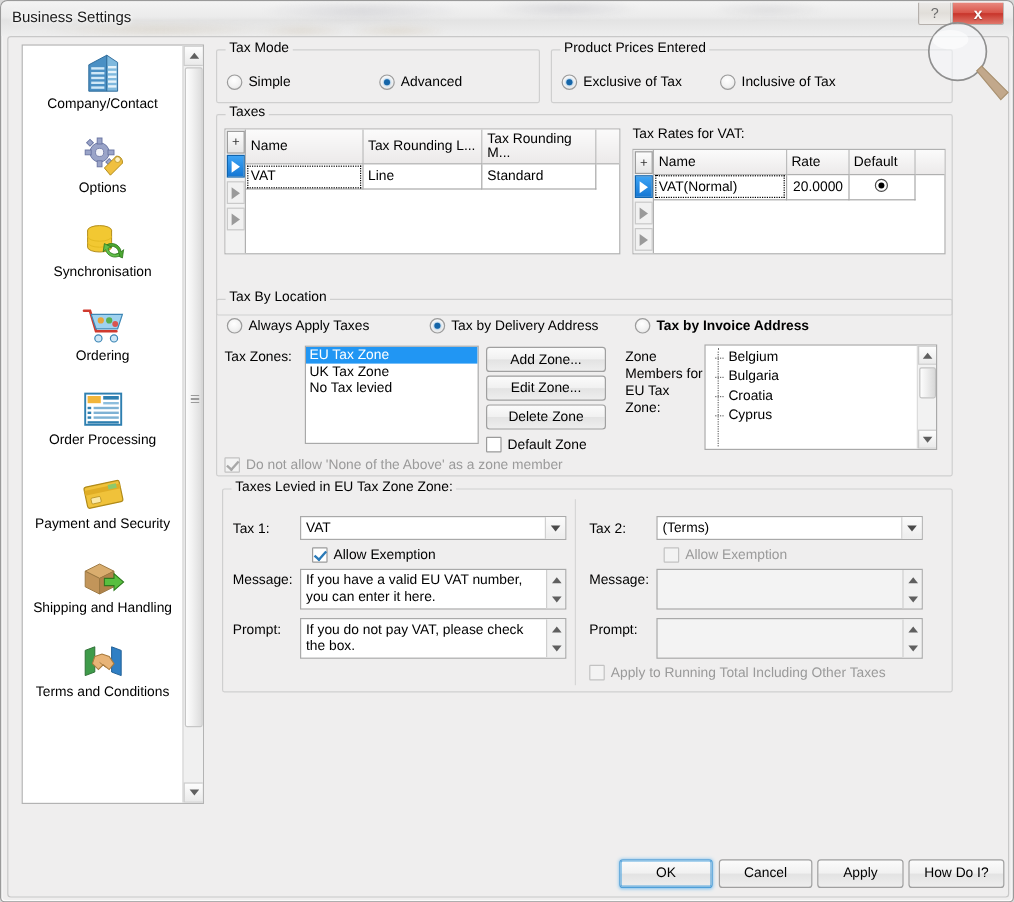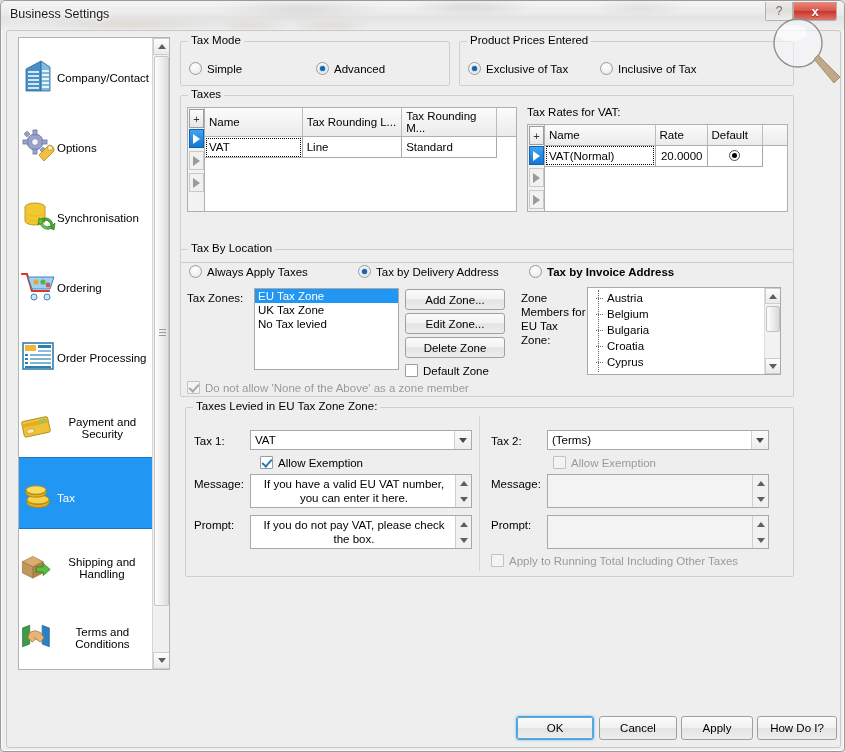--- a/index.html
+++ b/index.html
@@ -80,21 +80,21 @@
 
   
   #sidebar {
     position:absolute; left: 11px; top: 6px; width: 152px; height: 633px;
     background:#fff; border:1px solid #b3b3b3;
     overflow:hidden;
   }
   #nav-list { position:absolute; left:0; top:0; width:133px; }
   .nav-item {
     position:relative; width:133px; height:70px;
-    display:flex; align-items:center; justify-content:flex-start;
+    display:flex; flex-direction:column; align-items:center; justify-content:flex-start;
     padding-top:6px; cursor:default;
   }
   .nav-item .nav-label { font-size:11.5px; color:#000; margin-top:3px; text-align:center; }
   .nav-item.selected { background:#2196f3; outline:1px solid #1878c8; }
   .nav-item.selected .nav-label { color:#fff; }
   .nav-icon { width:38px; height:34px; display:block; }
 
   
   #side-scroll {
     position:absolute; right:0; top:0; width:17px; height:631px;
@@ -213,21 +213,21 @@
   .combo{ position:absolute; background:#fff; border:1px solid #a9a9a9; display:flex; align-items:center;}
   .combo .ctext{ flex:1; padding-left:4px; font-size:11.5px; }
   .combo .carrow{
     width:17px; align-self:stretch; display:flex;align-items:center;justify-content:center;
     background:linear-gradient(to bottom,#fbfbfb,#ededed);
     border-left:1px solid #d0d0d0;
   }
   .caret{width:0;height:0;border-left:4px solid transparent;border-right:4px solid transparent;border-top:5px solid #4a4a4a;}
 
   .txtbox{ position:absolute; background:#fff; border:1px solid #a9a9a9; overflow:hidden;}
-  .txtbox .tb-text{ position:absolute; left:4px; top:2px; right:18px; font-size:11.5px; line-height:14px;text-align:center; }
+  .txtbox .tb-text{ position:absolute; left:4px; top:2px; right:18px; font-size:11.5px; line-height:14px; }
   .txtbox.empty{ background:#f3f3f3; }
   .tb-spin{ position:absolute; right:0; top:0; width:16px; bottom:0; background:#f1f1f1; border-left:1px solid #cfcfcf;}
   .tb-spin .sp{ position:absolute; left:0; width:16px; height:50%; display:flex;align-items:center;justify-content:center;}
   .tb-spin .sp.up{top:0;} .tb-spin .sp.dn{bottom:0;}
 
   
   .tree-item{ position:relative; padding-left:19px; font-size:11.5px; line-height:16px; white-space:nowrap;}
   .tree-item:before{
     content:""; position:absolute; left:8px; top:8px; width:7px;
     border-top:1px dotted #6b6b6b;
@@ -367,33 +367,20 @@
             <g transform="rotate(-12 19 17)">
               <rect x="4" y="9" width="30" height="18" rx="2" fill="#f0c23a" stroke="#b08a18" stroke-width="1"></rect>
               <rect x="4" y="12" width="30" height="4" fill="#e0ad25"></rect>
               <rect x="8" y="19" width="8" height="5" rx="1" fill="#fbe9a8" stroke="#b08a18" stroke-width=".6"></rect>
               <rect x="24" y="11" width="7" height="4" fill="#8ec96b"></rect>
             </g>
           </svg>
           <span class="nav-label">Payment and Security</span>
         </div>
 
-        <div class="nav-item selected">
-          <svg class="nav-icon" viewBox="0 0 38 34">
-            <g stroke="#b08a18" stroke-width="1">
-              <ellipse cx="19" cy="24" rx="11" ry="4.5" fill="#e3b01e"></ellipse>
-              <path d="M8 24 v-3 a11 4.5 0 0 0 22 0 v3" fill="#edc52d"></path>
-              <ellipse cx="19" cy="20.5" rx="11" ry="4.5" fill="#f6d34a"></ellipse>
-              <ellipse cx="17" cy="14" rx="10" ry="4.2" fill="#e3b01e"></ellipse>
-              <path d="M7 14 v-2.6 a10 4.2 0 0 0 20 0 V14" fill="#edc52d"></path>
-              <ellipse cx="17" cy="11" rx="10" ry="4.2" fill="#f9dc62"></ellipse>
-            </g>
-          </svg>
-          <span class="nav-label">Tax</span>
-        </div>
 
         <div class="nav-item">
           <svg class="nav-icon" viewBox="0 0 38 34">
             <polygon points="4,12 16,6 28,12 16,18" fill="#d9ad6e" stroke="#9b7741" stroke-width=".8"></polygon>
             <polygon points="4,12 4,25 16,31 16,18" fill="#c2955a" stroke="#9b7741" stroke-width=".8"></polygon>
             <polygon points="28,12 28,25 16,31 16,18" fill="#b0834a" stroke="#9b7741" stroke-width=".8"></polygon>
             <path d="M20 18 h8 v-4 l8 7 -8 7 v-4 h-8 Z" fill="#58bf3f" stroke="#2e7a1e" stroke-width=".9"></path>
           </svg>
           <span class="nav-label">Shipping and Handling</span>
         </div>
@@ -557,21 +544,20 @@
         <span class="clabel">Default Zone</span>
       </div>
 
       <div class="lbl" style="left:340px; top:41px; width:66px; line-height:14px;">
         <span>Zone Members for EU Tax Zone:</span>
       </div>
 
       <div class="listbox" style="left:406px; top:37px; width:194px; height:88px;">
         <div id="tree-spine" style="left:10px; top:2px; bottom:2px;"></div>
         <div style="position:absolute; left:0; top:2px; right:17px;">
-          <div class="tree-item">Austria</div>
           <div class="tree-item">Belgium</div>
           <div class="tree-item">Bulgaria</div>
           <div class="tree-item">Croatia</div>
           <div class="tree-item">Cyprus</div>
         </div>
         <div class="lbscroll">
           <div class="sb-arrow up">
               <div class="sb-tri up"></div>
             </div>
           <div class="lb-thumb"></div>

